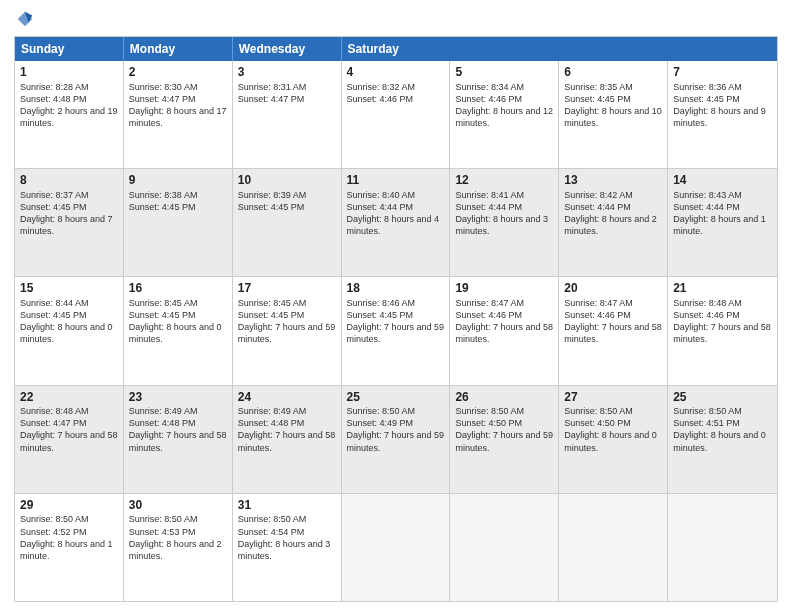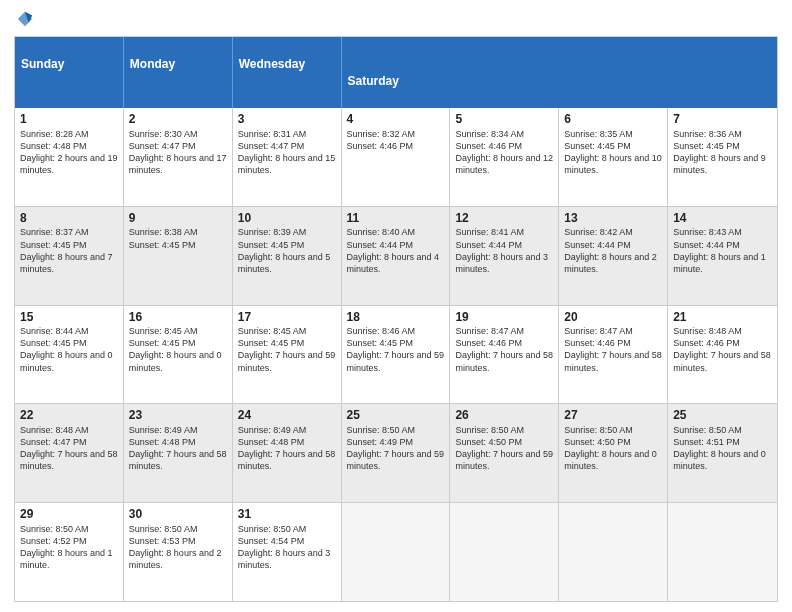--- a/index.html
+++ b/index.html
@@ -67,25 +67,25 @@
     }
     .cal-header-row {
       display: grid;
       grid-template-columns: repeat(7, 1fr);
       background: #2a6ebb;
     }
     .cal-header-cell {
       color: #fff;
       font-weight: bold;
       font-size: 12px;
-      padding: 20px 6px;
+      padding: 5px 6px;
       text-align: left;
       border-right: 1px solid #5a9edd;
     }
-    .cal-header-cell:last-child { border-right: none; margin-top: 17px; }
+    .cal-header-cell:last-child { border-right: none; }
     .cal-body {
       flex: 1;
       display: flex;
       flex-direction: column;
     }
     .cal-row {
       display: grid;
       grid-template-columns: repeat(7, 1fr);
       flex: 1;
       border-top: 1px solid #ccc;
@@ -153,21 +153,20 @@
           <div class="cal-cell">
         <div class="day-num">2</div>
         <div class="cell-detail">Sunrise: 8:30 AM</div>
         <div class="cell-detail">Sunset: 4:47 PM</div>
         <div class="cell-detail">Daylight: 8 hours and 17 minutes.</div>
       </div>
           <div class="cal-cell">
         <div class="day-num">3</div>
         <div class="cell-detail">Sunrise: 8:31 AM</div>
         <div class="cell-detail">Sunset: 4:47 PM</div>
-        <div class="cell-detail">Daylight: 8 hours and 15 minutes.</div>
       </div>
           <div class="cal-cell">
         <div class="day-num">4</div>
         <div class="cell-detail">Sunrise: 8:32 AM</div>
         <div class="cell-detail">Sunset: 4:46 PM</div>
       </div>
           <div class="cal-cell">
         <div class="day-num">5</div>
         <div class="cell-detail">Sunrise: 8:34 AM</div>
         <div class="cell-detail">Sunset: 4:46 PM</div>
@@ -195,21 +194,20 @@
       </div>
           <div class="cal-cell shaded">
         <div class="day-num">9</div>
         <div class="cell-detail">Sunrise: 8:38 AM</div>
         <div class="cell-detail">Sunset: 4:45 PM</div>
       </div>
           <div class="cal-cell shaded">
         <div class="day-num">10</div>
         <div class="cell-detail">Sunrise: 8:39 AM</div>
         <div class="cell-detail">Sunset: 4:45 PM</div>
-        <div class="cell-detail">Daylight: 8 hours and 5 minutes.</div>
       </div>
           <div class="cal-cell shaded">
         <div class="day-num">11</div>
         <div class="cell-detail">Sunrise: 8:40 AM</div>
         <div class="cell-detail">Sunset: 4:44 PM</div>
         <div class="cell-detail">Daylight: 8 hours and 4 minutes.</div>
       </div>
           <div class="cal-cell shaded">
         <div class="day-num">12</div>
         <div class="cell-detail">Sunrise: 8:41 AM</div>

